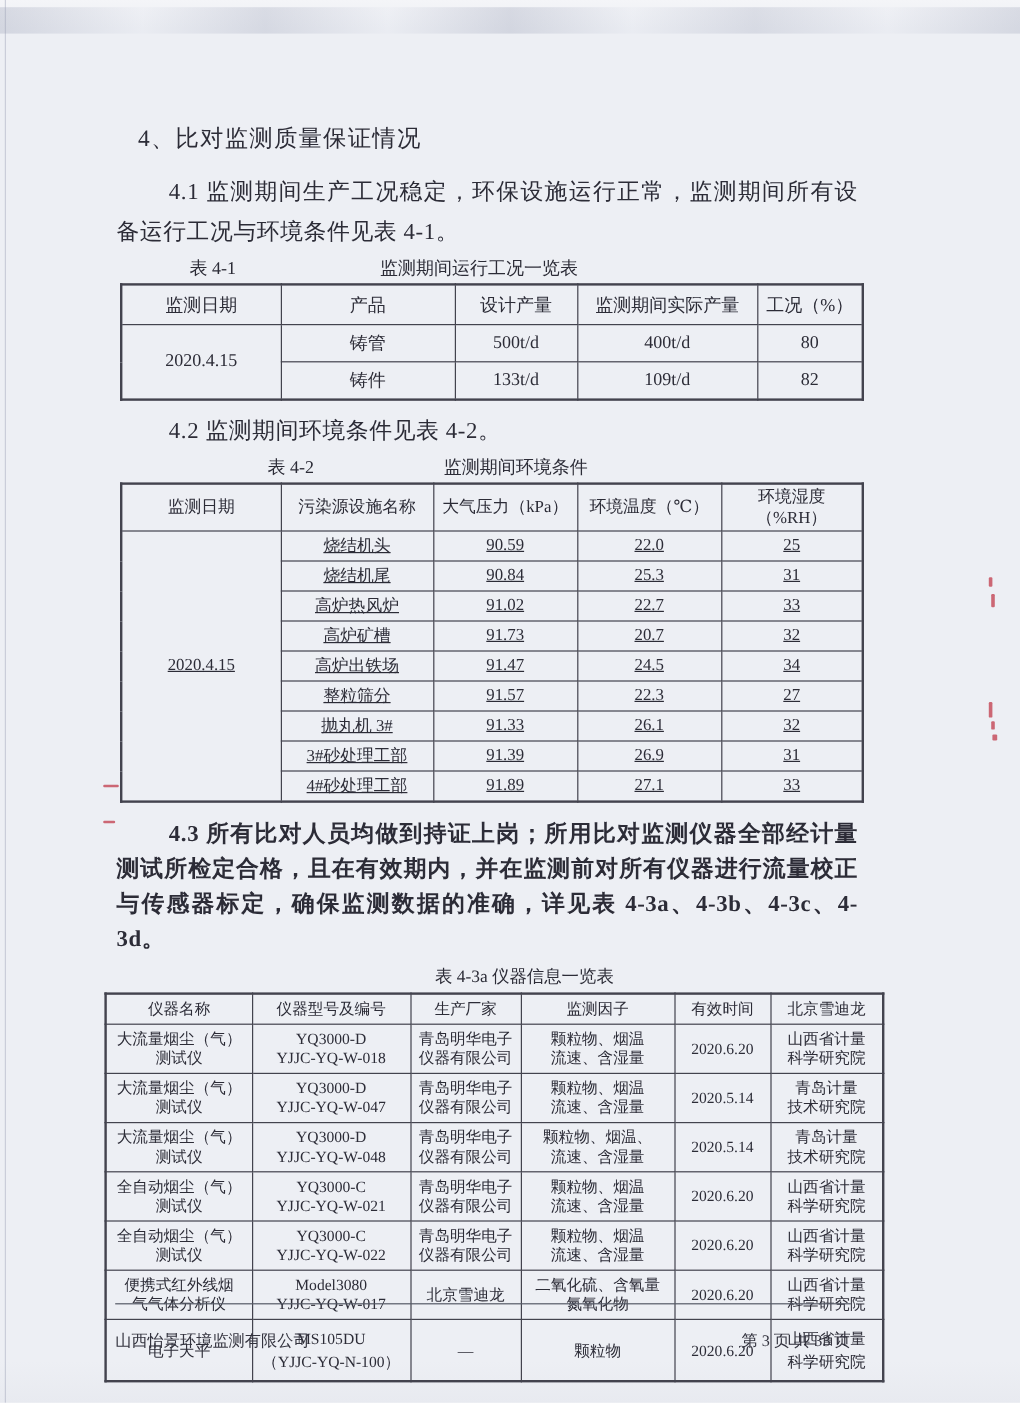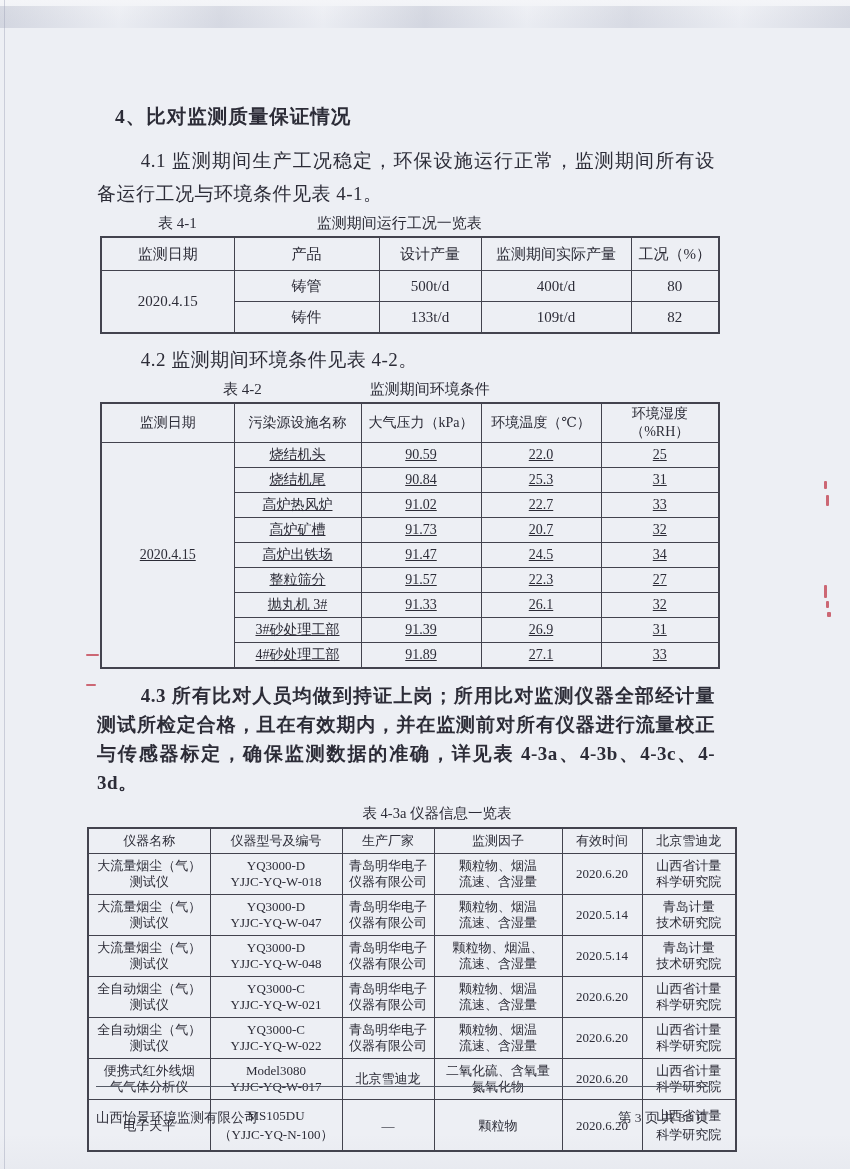--- a/index.html
+++ b/index.html
@@ -16,21 +16,21 @@
   
   .top-band{
     position:absolute;top:6px;left:0;width:100%;height:22px;
     background:linear-gradient(90deg,
       rgba(150,156,178,.30) 0%,rgba(205,210,224,.10) 14%,rgba(152,158,180,.28) 26%,
       rgba(208,212,226,.10) 38%,rgba(150,156,178,.30) 50%,rgba(205,210,224,.10) 62%,
       rgba(152,158,180,.26) 74%,rgba(208,212,226,.10) 87%,rgba(150,156,178,.28) 100%);
   }
   .left-line{position:absolute;top:0;left:4px;width:1px;height:100%;background:rgba(160,165,185,.45);}
   h1{
-    margin:104px 0 0 115px;font-size:19.5px;line-height:26px;font-weight:bold;letter-spacing:1px;
+    margin:104px 0 0 115px;font-size:19.5px;line-height:26px;font-weight:normal;letter-spacing:1px;
   }
   .para{
     margin:14px 0 0 97px;width:618px;font-size:19px;line-height:33px;
     text-indent:2.3em;text-align:justify;letter-spacing:.5px;
   }
   .para.p43{line-height:29px;margin-top:12px;font-weight:bold;}
   .caption{margin:4px 0 0 97px;font-size:15px;display:flex;}
   .caption .cap-label{margin-left:61px;}
   .caption .cap-title{margin-left:120px;}
   .caption2 .cap-label{margin-left:126px;}

